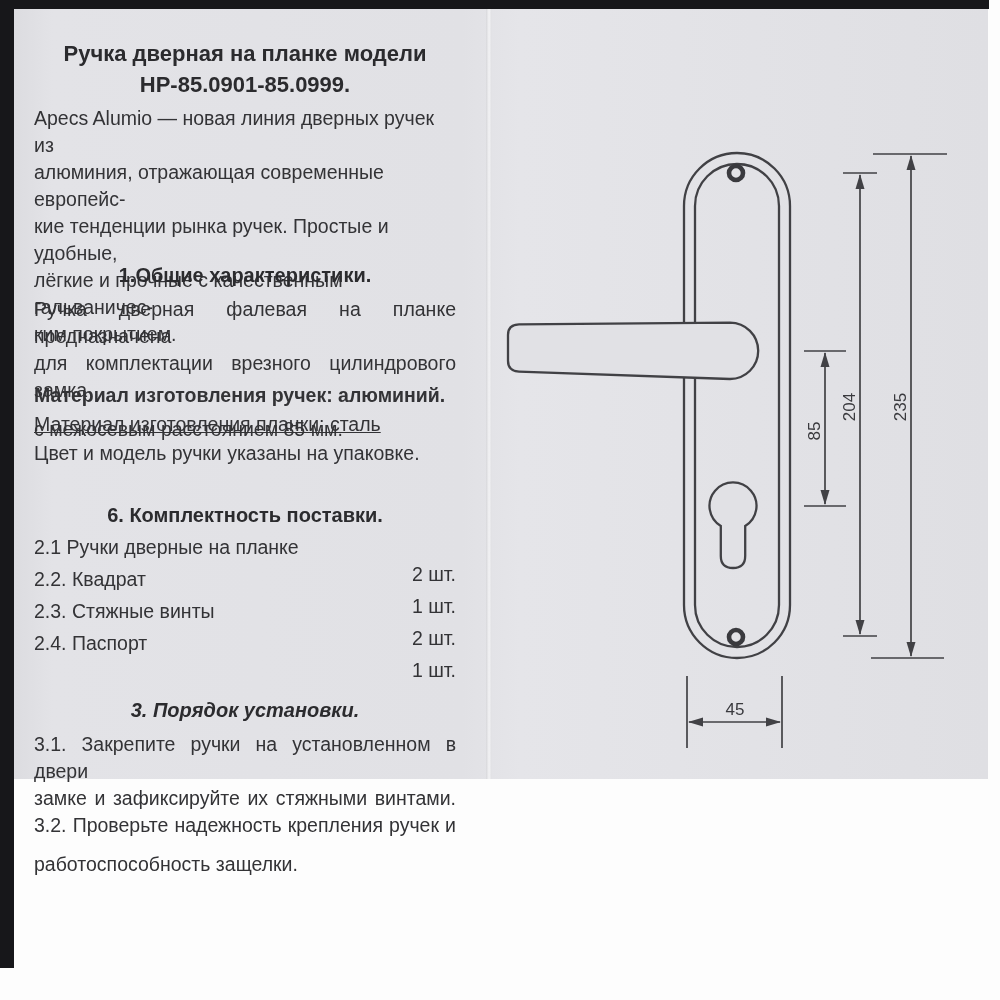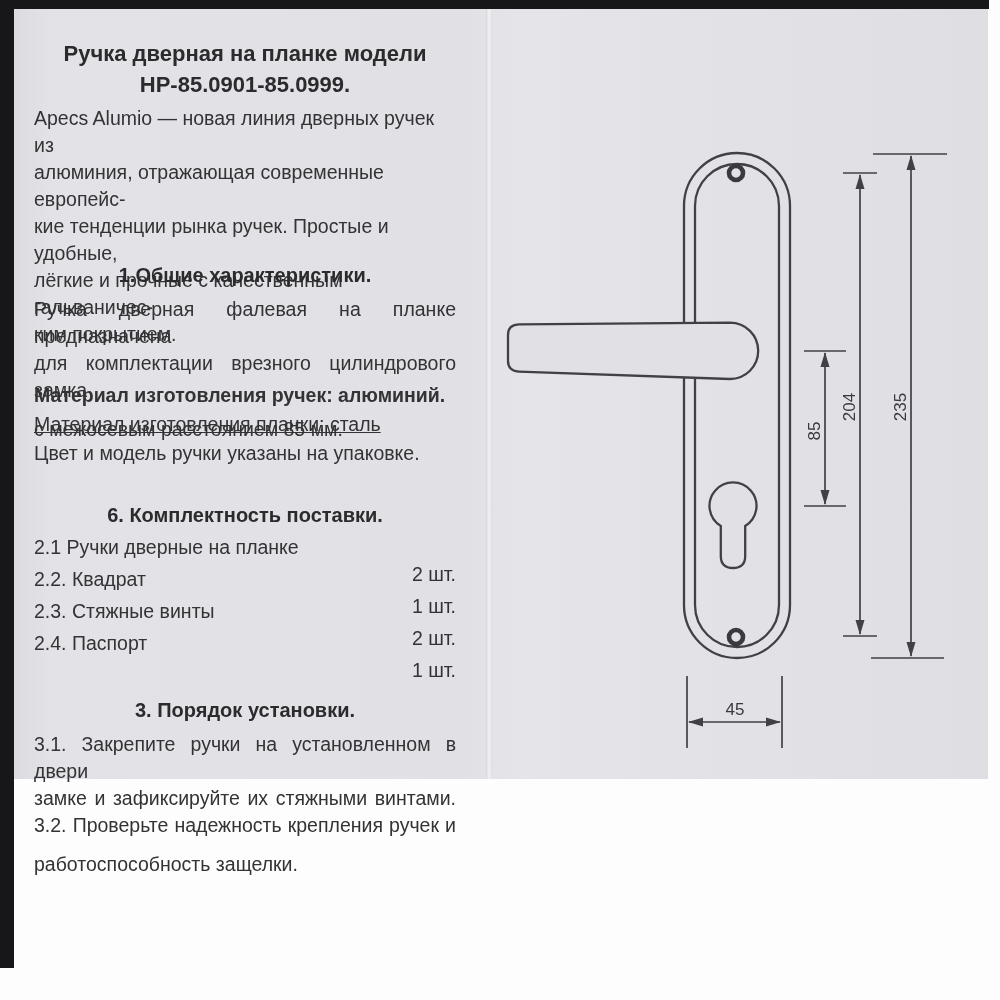--- a/index.html
+++ b/index.html
@@ -30,21 +30,21 @@
   .p1{top:287px;}
   .p-just div{text-align:justify;text-align-last:justify;}
   .p-just div:last-child{text-align-last:left;margin-top:12px;}
   .m1{top:373px;font-weight:bold;}
   .m2{top:402px;text-decoration:underline;}
   .m3{top:431px;}
   .h2{top:493px;}
   .kit{top:525px;}
   .kit-row{display:flex;justify-content:space-between;height:32px;flex-direction:column;}
   .kit-qty{text-align:right;}
-  .h3{top:688px;}
+  .h3{top:688px;font-style:italic;}
   .p3{top:722px;}
   svg text{font-family:"Liberation Sans", sans-serif;font-size:17px;fill:#3a3a3e;}
 </style>
 </head>
 <body>
 
 <div class="edge-left"></div>
 <div class="edge-top"></div>
 
 <div class="paper">

